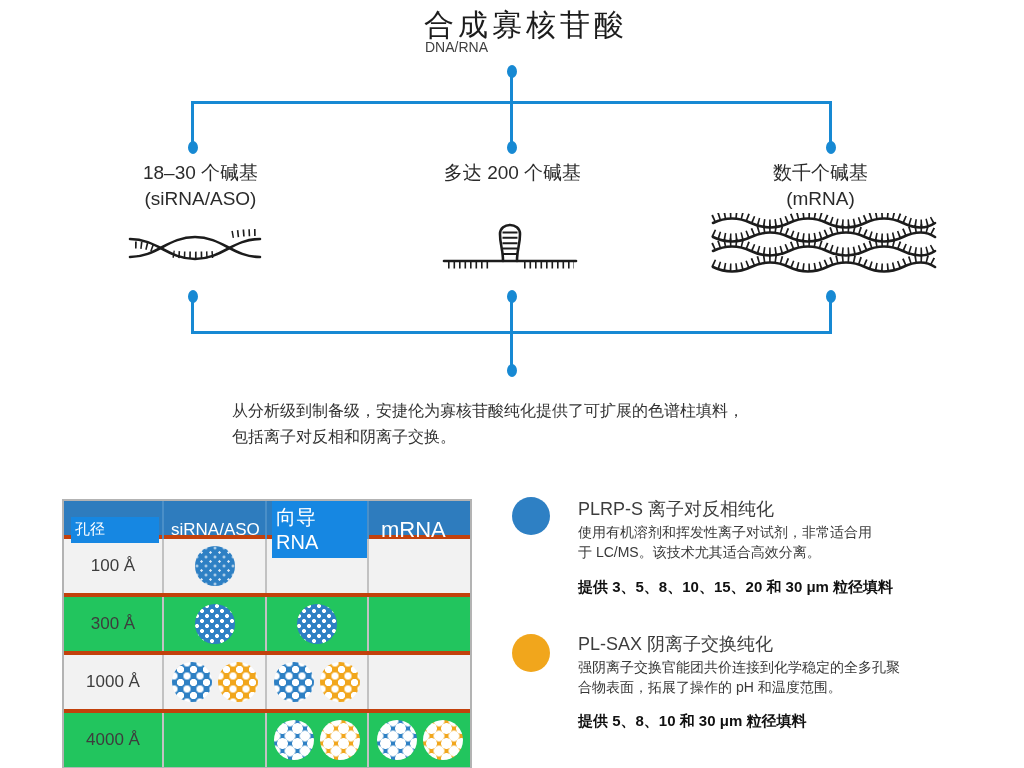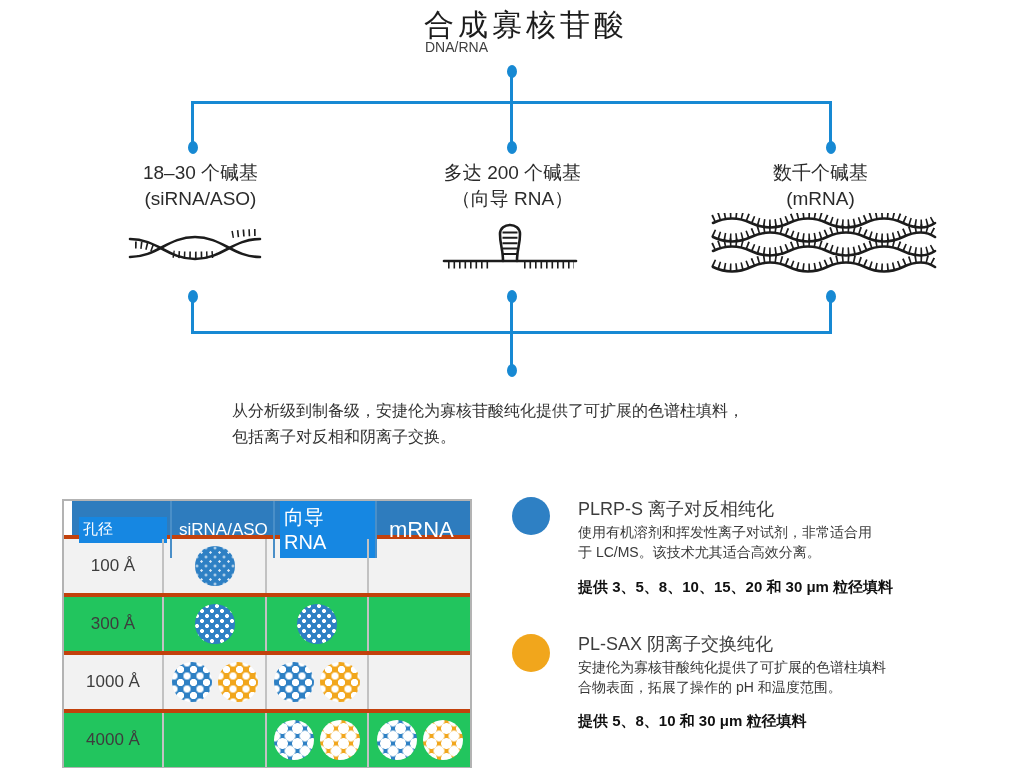--- a/index.html
+++ b/index.html
@@ -22,21 +22,21 @@
   .icon path.comb { fill:none; stroke:#1c1c1c; stroke-width:8; stroke-dasharray:1.7 4.1; }
   .icon path.comb-sm { fill:none; stroke:#1c1c1c; stroke-width:7; stroke-dasharray:1.6 3.9; }
   .icon path.rung { fill:none; stroke:#1c1c1c; stroke-width:15; stroke-dasharray:2 3.4; }
 
   
   .desc { position:absolute; left:232px; top:398px; font-size:16px; line-height:26px; color:#333333; }
 
   
   .ptable { position:absolute; left:62px; top:499px; width:406px; border:2px solid #b3b3b3; box-sizing:content-box; }
   .trow, .thead { display:grid; grid-template-columns:100px 103px 102px 101px; }
-  .thead { background:#2e7cbe; height:34px;margin-left:8px; }
+  .thead { background:#2e7cbe; height:34px; }
   .th { color:#ffffff; display:flex; align-items:center; padding-left:7px; box-sizing:border-box; border-right:2px solid #4a8fc8; }
   .th:last-child { border-right:none; }
   .th.c1 { font-size:15px; }
   .th.c2 { font-size:17px; }
   .th.c3 { font-size:20px; padding-left:5px; }
   .th.c4 { font-size:22px; padding-left:12px; }
   .hl { background:#1687e2; padding:3px 4px 4px 4px; min-width:80px; }
   .hl2 { min-width:84px; }
   .trow { height:54px; border-top:4px solid #c2410c; }
   .trow.light { background:#f2f2f2; }
@@ -75,21 +75,20 @@
   <div class="cdot" style="left:188px; top:141px;"></div>
   <div class="cdot" style="left:507px; top:141px;"></div>
   <div class="cdot" style="left:826px; top:141px;"></div>
 
   <div class="branch-label" style="left:93px;  top:160px; width:215px;">
     <div>18–30 个碱基</div>
     <div>(siRNA/ASO)</div>
   </div>
   <div class="branch-label" style="left:405px; top:160px; width:215px;">
     <div>多达 200 个碱基</div>
-    <div>（向导 RNA）</div>
   </div>
   <div class="branch-label" style="left:713px; top:160px; width:215px;">
     <div>数千个碱基</div>
     <div>(mRNA)</div>
   </div>
 
   <svg class="bicon icon" style="left:125px; top:226px;" width="140" height="46" viewBox="0 0 140 46">
     <path class="comb-sm" d="M10,19 C19,19 25,21 31,23.5"></path>
     <path class="comb-sm" d="M48,28 C56,29.5 84,29.5 92,28"></path>
     <path class="comb-sm" d="M107,8.5 C115,7 126,6.5 133,6.5"></path>
@@ -193,18 +192,18 @@
   <div class="legend-title" style="top:497px;">PLRP-S 离子对反相纯化</div>
   <div class="legend-body" style="top:522px;">
     <div>使用有机溶剂和挥发性离子对试剂，非常适合用</div>
     <div>于 LC/MS。该技术尤其适合高效分离。</div>
   </div>
   <div class="legend-sizes" style="top:578px;">提供 3、5、8、10、15、20 和 30 μm 粒径填料</div>
 
   <div class="legend-marker" style="left:512px; top:634px; background:#f1a61c;"></div>
   <div class="legend-title" style="top:632px;">PL-SAX 阴离子交换纯化</div>
   <div class="legend-body" style="top:657px;">
-    <div>安捷伦为寡核苷酸纯化提供了可扩展的色谱柱填料</div>
+    <div>强阴离子交换官能团共价连接到化学稳定的全多孔聚</div>
     <div>合物表面，拓展了操作的 pH 和温度范围。</div>
   </div>
   <div class="legend-sizes" style="top:712px;">提供 5、8、10 和 30 μm 粒径填料</div>
 
 </div>
 
 </body></html>

